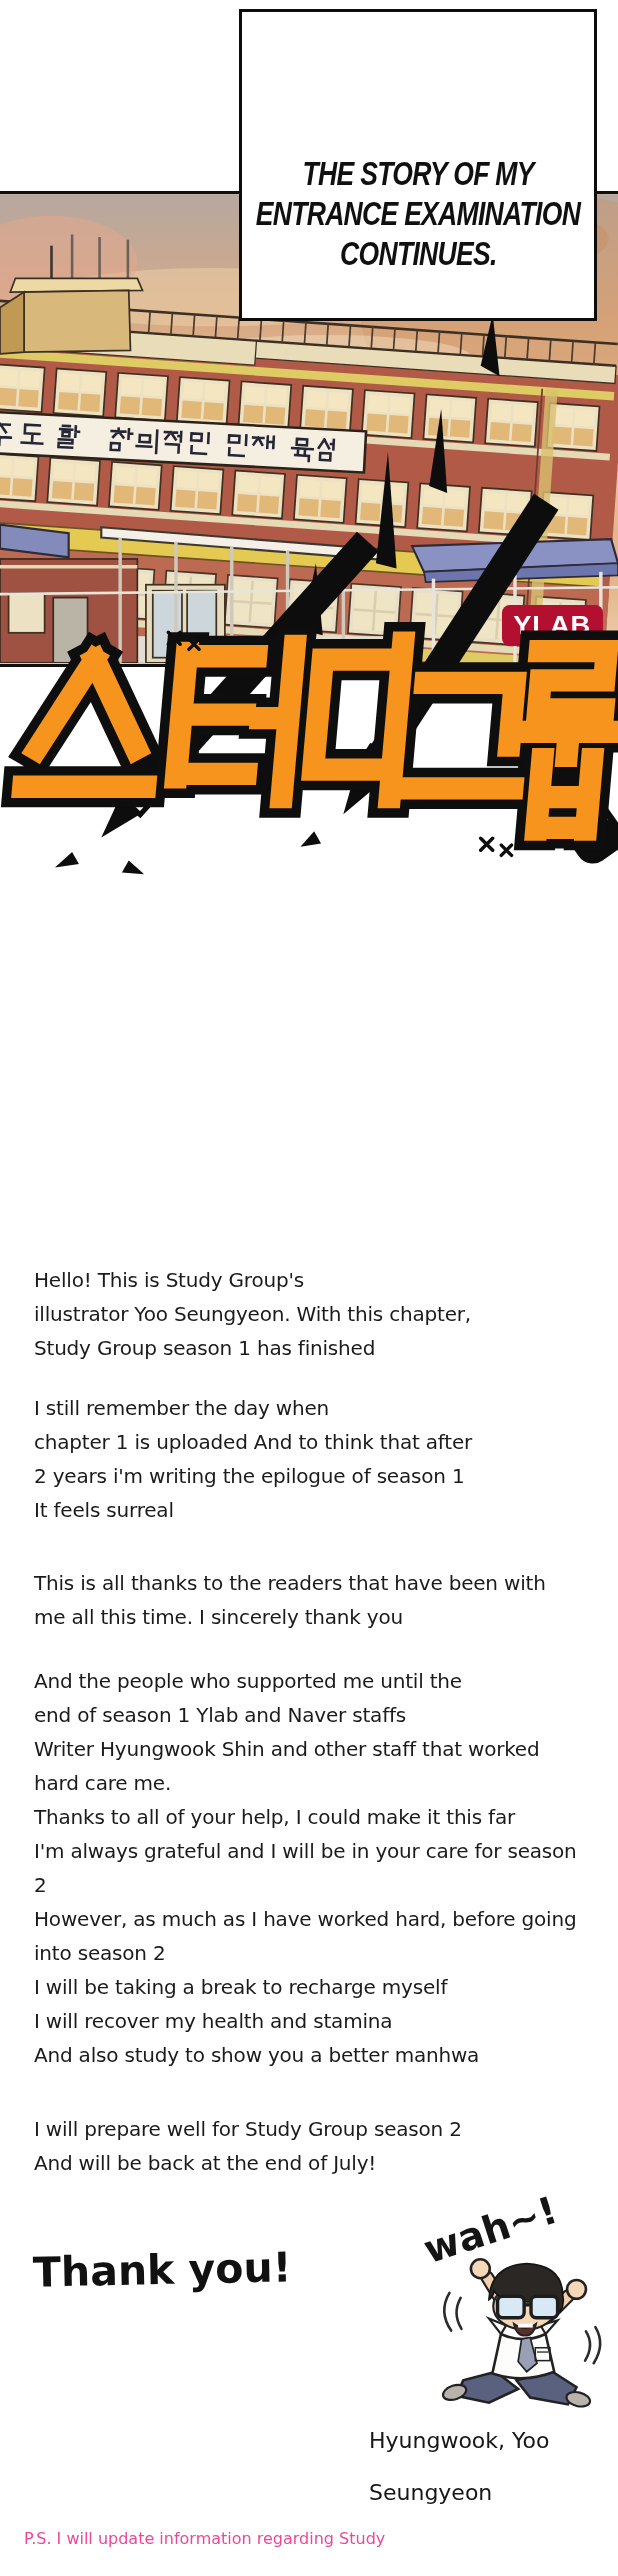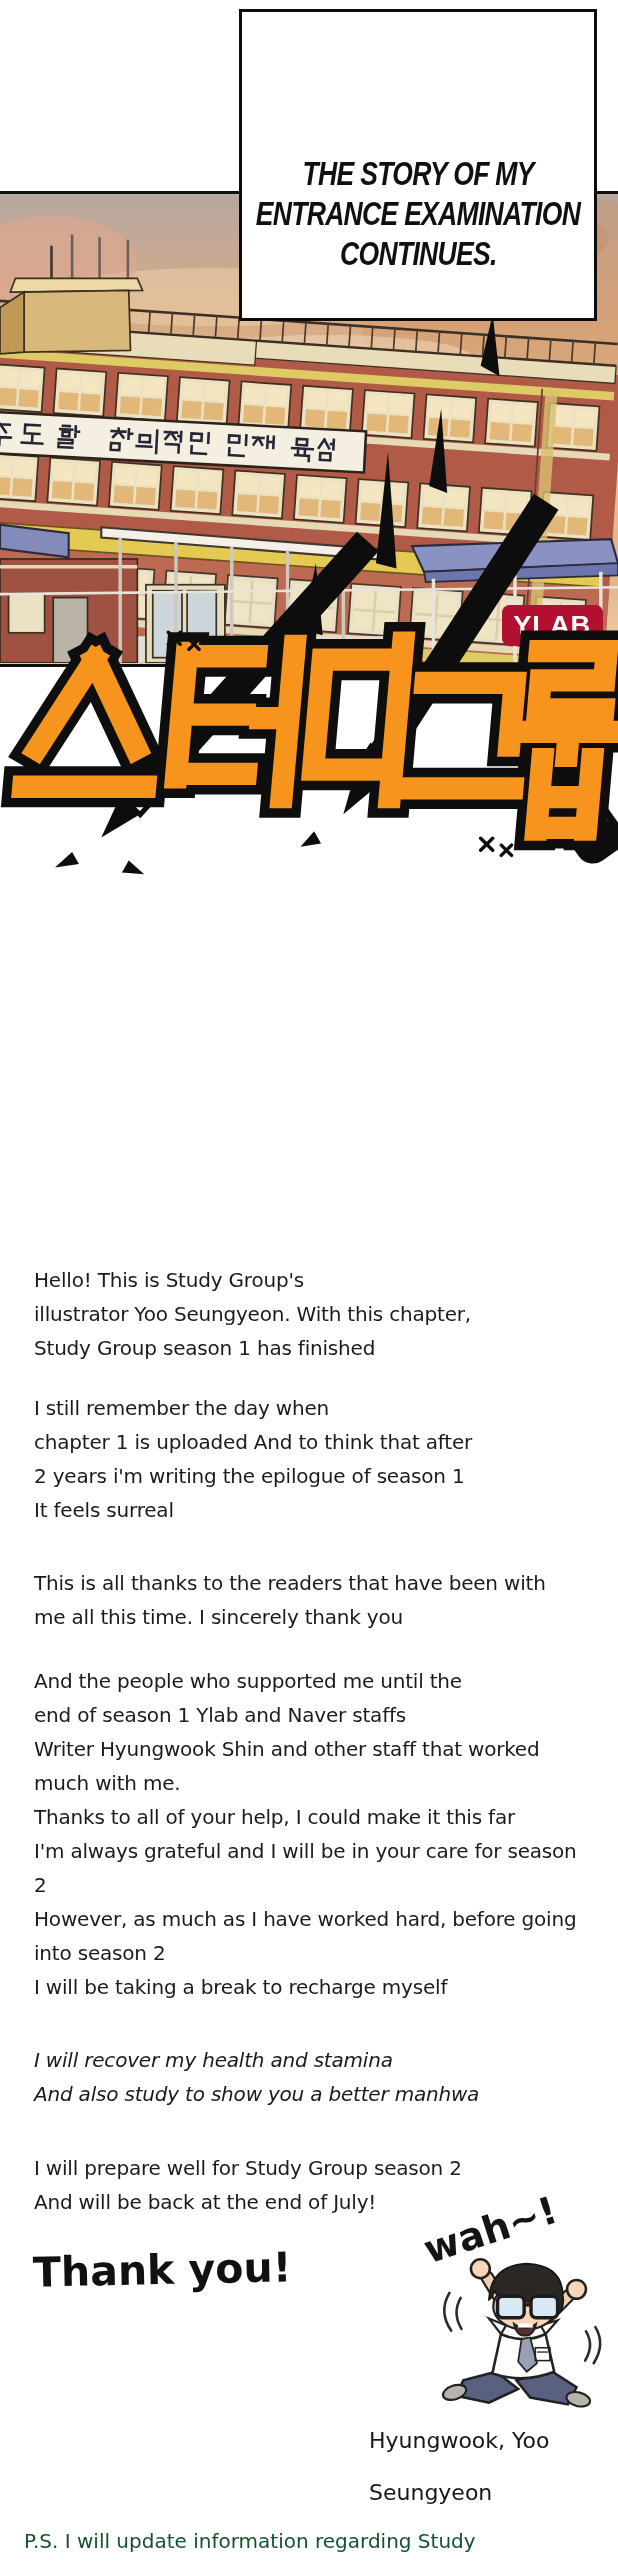--- a/index.html
+++ b/index.html
@@ -24,28 +24,28 @@
   .ylab{position:absolute;left:502px;top:605px;width:101px;height:41px;background:#B30F30;
         border-radius:7.7px;display:flex;align-items:center;justify-content:center;z-index:30;}
   .ylab span{font-family:"Liberation Sans",sans-serif;font-weight:700;font-size:26px;color:#ffffff;
         letter-spacing:0.9px;transform:scaleX(1.05);}
   .title-svg{position:absolute;left:0;top:464px;width:618px;height:412px;z-index:40;pointer-events:none;}
   
   .letter{position:absolute;left:34px;top:1263px;width:567px;font-size:20px;line-height:34px;
           letter-spacing:-0.2px;color:#1b1b1b;}
   .letter p{margin:0;}
   .letter p.g1{margin-top:26px;} .letter p.g2{margin-top:39px;} .letter p.g3{margin-top:30px;}
-  .letter p.g4{margin-top:39px;font-style:italic;} .letter p.g5{margin-top:40px;}
+  .letter p.g4{} .letter p.g5{margin-top:40px;}
   .thanks{position:absolute;left:33px;top:2246px;font-size:41px;font-weight:700;color:#111;
           transform:rotate(-1.2deg);letter-spacing:0;}
   .wah{position:absolute;left:422px;top:2208px;font-size:38px;font-weight:700;color:#141414;
        transform:rotate(-18deg);white-space:nowrap;}
   .chibi{position:absolute;left:434px;top:2243px;z-index:5;}
   .sig{position:absolute;left:369px;top:2415px;font-size:22px;line-height:52px;color:#171717;}
-  .ps{position:absolute;left:24px;top:2529px;font-size:20px;color:#14532d;white-space:nowrap;}
+  .ps{position:absolute;left:24px;top:2529px;font-size:16px;color:#ec4899;white-space:nowrap;}
 </style>
 </head>
 <body>
 
 <div id="page">
 
   <div class="panel" aria-label="주도할 창의적인 인재 육성">
     <svg width="618" height="469" viewBox="0 0 720 546">
       <defs>
         <linearGradient id="sky" x1="0" y1="0" x2="0" y2="1">
@@ -326,21 +326,21 @@
       <span style="display:block">It feels surreal</span>
     </p>
     <p class="g2">
       <span style="display:block">This is all thanks to the readers that have been with</span>
       <span style="display:block">me all this time. I sincerely thank you</span>
     </p>
     <p class="g3">
       <span style="display:block">And the people who supported me until the</span>
       <span style="display:block">end of season 1 Ylab and Naver staffs</span>
       <span style="display:block">Writer Hyungwook Shin and other staff that worked</span>
-      <span style="display:block">much with me.</span>
+      <span style="display:block">hard care me.</span>
       <span style="display:block">Thanks to all of your help, I could make it this far</span>
       <span style="display:block">I'm always grateful and I will be in your care for season</span>
       <span style="display:block">2</span>
       <span style="display:block">However, as much as I have worked hard, before going</span>
       <span style="display:block">into season 2</span>
       <span style="display:block">I will be taking a break to recharge myself</span>
     </p>
     <p class="g4">
       <span style="display:block">I will recover my health and stamina</span>
       <span style="display:block">And also study to show you a better manhwa</span>

